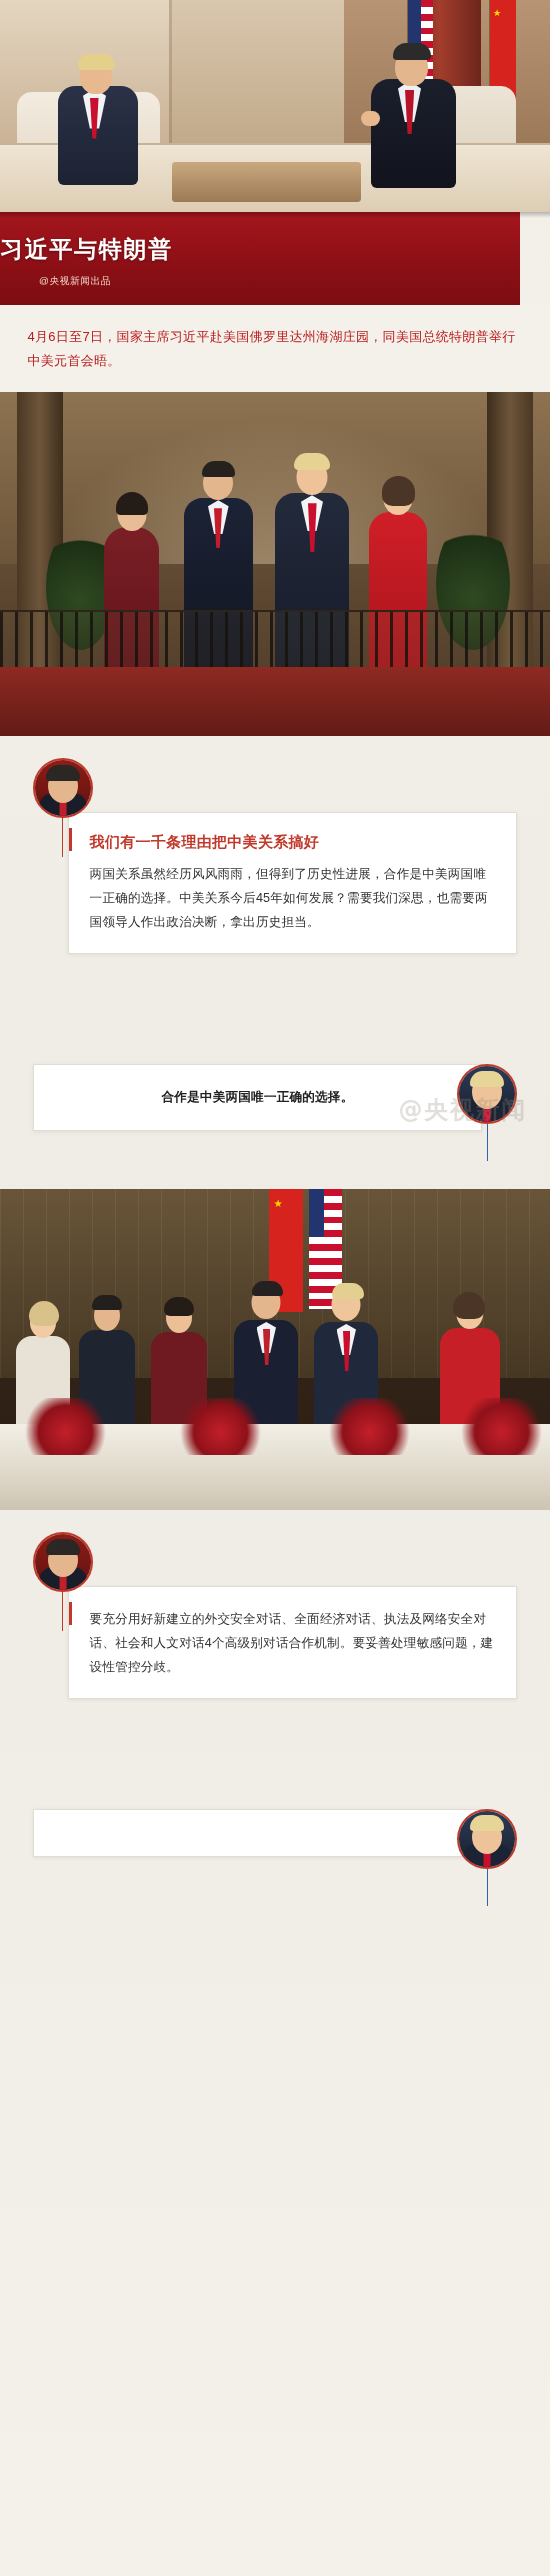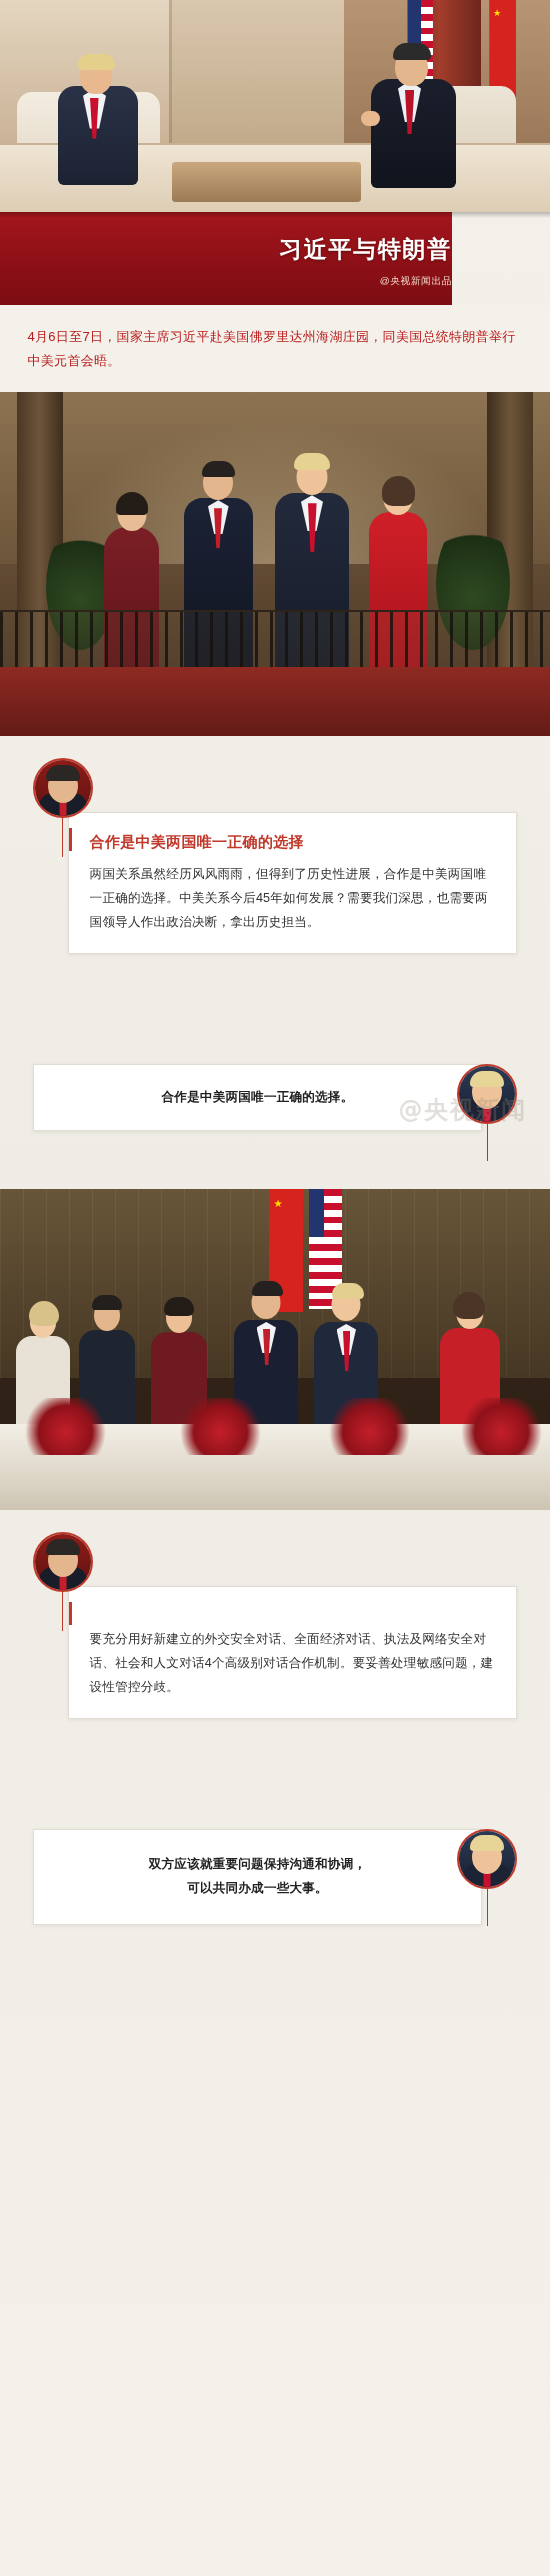--- a/index.html
+++ b/index.html
@@ -129,38 +129,38 @@
     background: #2b2b2b; border-radius: 18.3px 18.3px 5.7px 5.7px;
   }
   .fig-xi-hero .hand {
     position: absolute; left: -3.4px; top: 68px; width: 19.5px; height: 15px;
     background: #e8b98f; border-radius: 8px;
   }
 
   
   .title-band {
     position: relative;
-    width: 452px;
+    width: 520px;
     padding: 20.6px 0 17px;
     background: linear-gradient(180deg, #a4161d 0%, #8d1016 55%, #7c0d12 100%);
-    text-align: right;
+    text-align: left;
     color: #fff;
   }
   .title-band:before {
     content: "";
     position: absolute; left: 0; top: 0; width: 550px; height: 5.7px;
     background: linear-gradient(180deg, rgba(0,0,0,.25), rgba(0,0,0,0));
   }
   .title-line1, .title-line2 {
     font-size: 23px; font-weight: bold; letter-spacing: 1.7px; line-height: 1.45;
     text-shadow: 0 1.1px 2.3px rgba(0,0,0,.35);
     font-family: "DejaVu Sans", "Liberation Sans", sans-serif;
   }
   .title-source {
-    margin-top: 9.2px; font-size: 9.7px; color: #f2d7c9; letter-spacing: 0.6px;
+    margin-top: 9.2px; font-size: 9.7px; color: #f2d7c9; letter-spacing: 0.6px; padding-left: 39px;
   }
 
   
   .intro {
     padding: 19.5px 27.5px 19.5px;
     font-size: 13px;
     line-height: 1.85;
     color: #b91c1c;
     letter-spacing: 0.3px;
     background: #f4f1eb;
@@ -476,21 +476,21 @@
     <div class="avatar xi" style="left:33px; top:22px;">
       <div class="av-bg"></div>
       <div class="av-body"></div>
       <div class="av-tie"></div>
       <div class="av-head"></div>
       <div class="av-hair"></div>
     </div>
     <div class="connector" style="left:62px; top:81px; height:40px;"></div>
     <div class="quote-card" style="margin-top:36px;">
       <div class="card-tab"></div>
-      <div class="quote-head">合作是中美两国唯一正确的选择</div>
+      <div class="quote-head">我们有一千条理由把中美关系搞好</div>
       <div class="quote-body">两国关系虽然经历风风雨雨，但得到了历史性进展，合作是中美两国唯一正确的选择。中美关系今后45年如何发展？需要我们深思，也需要两国领导人作出政治决断，拿出历史担当。</div>
     </div>
   </div>
 
   <div class="spacer-md"></div>
 
   <div class="quote-section">
     <div class="avatar trump" style="right:33px; top:0px;">
       <div class="av-bg"></div>
       <div class="av-body"></div>
@@ -558,38 +558,36 @@
     <div class="avatar xi" style="left:33px; top:22px;">
       <div class="av-bg"></div>
       <div class="av-body"></div>
       <div class="av-tie"></div>
       <div class="av-head"></div>
       <div class="av-hair"></div>
     </div>
     <div class="connector" style="left:62px; top:81px; height:40px;"></div>
     <div class="quote-card" style="margin-top:36px;">
       <div class="card-tab"></div>
-      <div class="quote-body" style="margin-top:24px;">要充分用好新建立的外交安全对话、全面经济对话、执法及网络安全对话、社会和人文对话4个高级别对话合作机制。要妥善处理敏感问题，建设性管控分歧。</div>
+      <div class="quote-body" style="margin-top:4px;">要充分用好新建立的外交安全对话、全面经济对话、执法及网络安全对话、社会和人文对话4个高级别对话合作机制。要妥善处理敏感问题，建设性管控分歧。</div>
     </div>
   </div>
 
   <div class="spacer-md"></div>
 
   <div class="quote-section">
     <div class="avatar trump" style="right:33px; top:0px;">
       <div class="av-bg"></div>
       <div class="av-body"></div>
       <div class="av-tie"></div>
       <div class="av-head"></div>
       <div class="av-hair"></div>
     </div>
     <div class="connector blue" style="right:62px; top:60px; height:37px;"></div>
     <div class="quote-card right" style="margin-top:70px; padding:23px 20.6px;">
       <div class="card-tab blue"></div>
-      <div class="quote-body dark-center" style="white-space:pre-line;">双方应该就重要问题保持沟通和协调，
-可以共同办成一些大事。</div>
     </div>
   </div>
 
   <div class="spacer-lg"></div>
 
 </div>
 
 
 </body></html>

